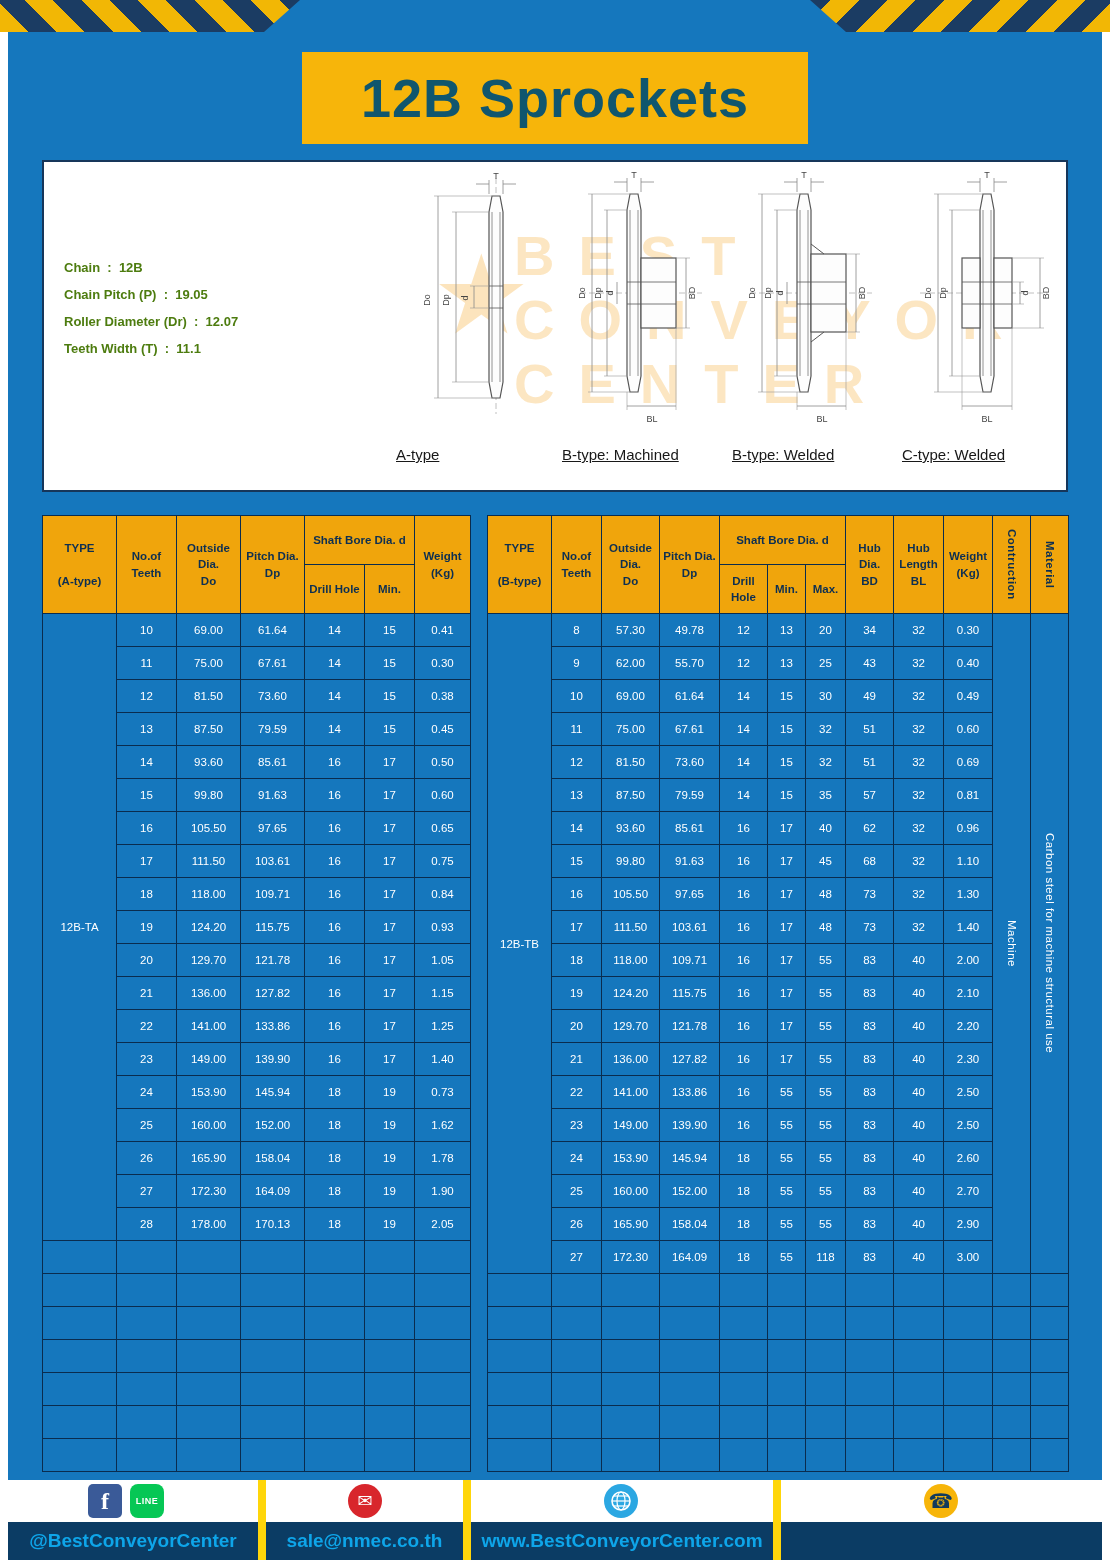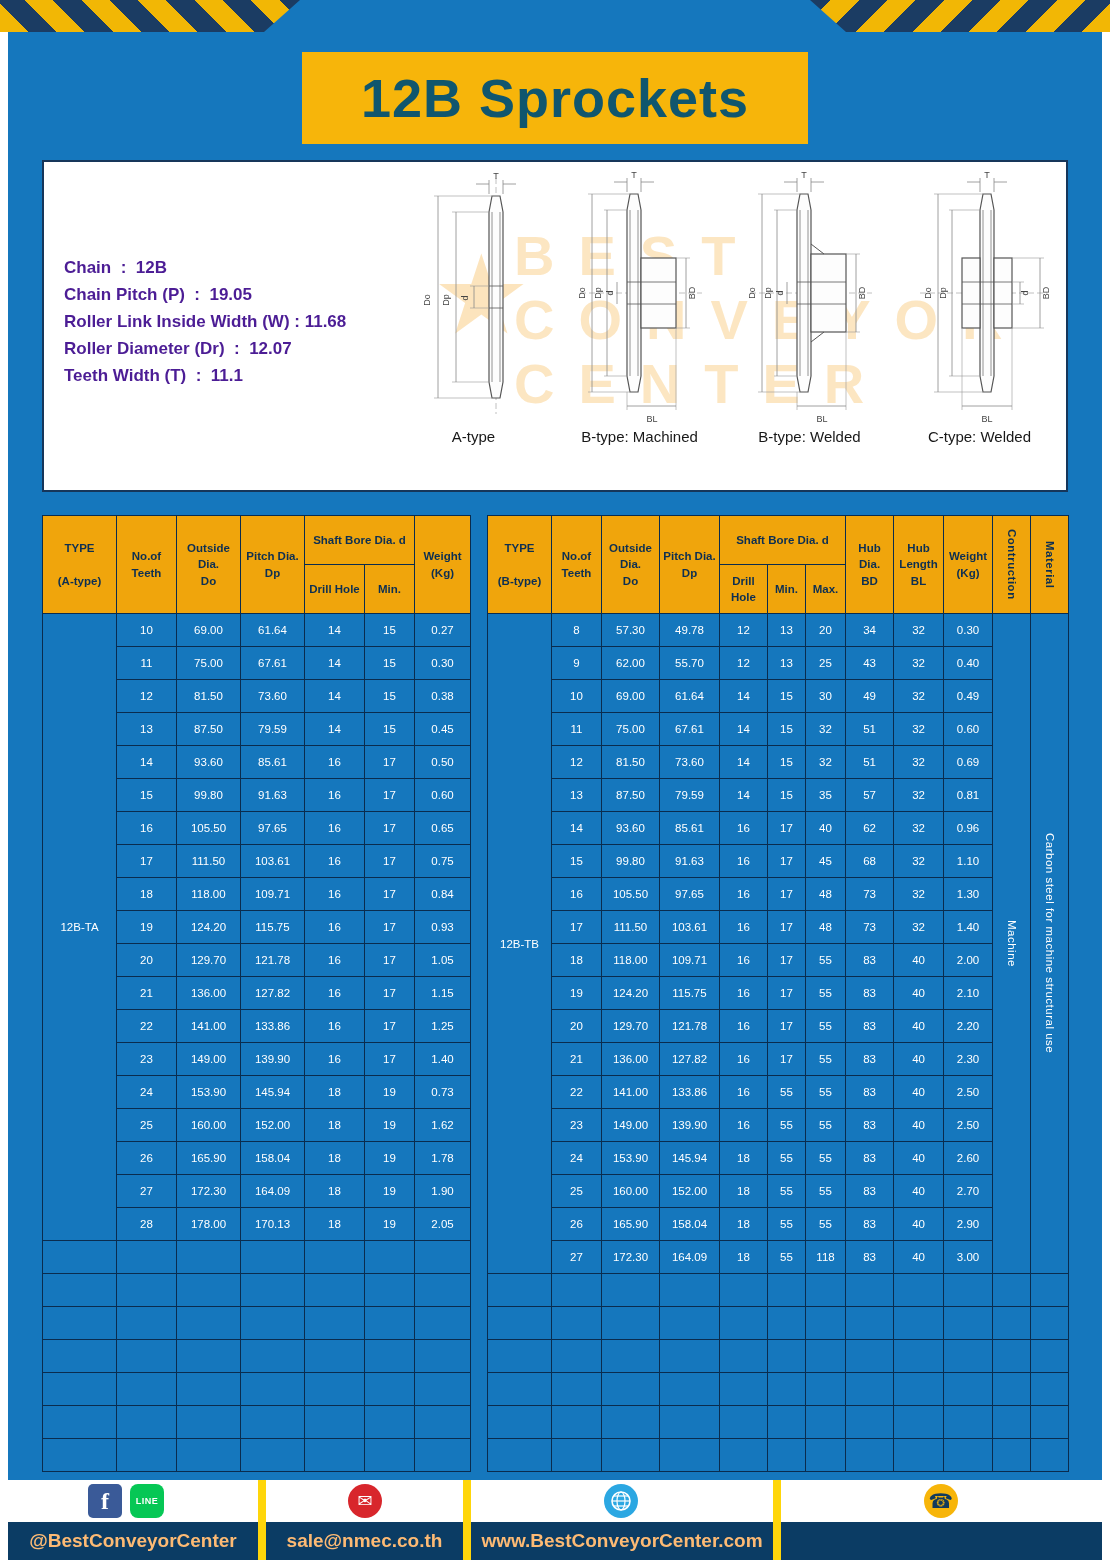--- a/index.html
+++ b/index.html
@@ -32,27 +32,27 @@
     font-size:54px; font-weight:bold; color:#10566e; letter-spacing:1px;
     z-index:4;
   }
 
   
   .spec-panel {
     position:absolute; left:42px; top:160px; width:1026px; height:332px;
     background:#ffffff; border:2px solid #16365a; z-index:3; overflow:hidden;
   }
   .spec-lines { position:absolute; left:20px; top:92px; z-index:2; }
-  .spec-line { font-size:17px; font-weight:bold; color:#4c1d95; line-height:27px; white-space:pre; }
+  .spec-line { font-size:13px; font-weight:bold; color:#4d7c0f; line-height:27px; white-space:pre; }
   .watermark { position:absolute; left:470px; top:62px; z-index:0; color:rgba(245,166,35,0.28); font-weight:bold; }
   .watermark .wline { font-size:56px; letter-spacing:24px; line-height:64px; white-space:nowrap; }
   .watermark-star { position:absolute; left:388px; top:78px; font-size:110px; color:rgba(245,166,35,0.30); z-index:0; line-height:110px; }
   .diagram { position:absolute; top:8px; width:155px; height:300px; z-index:1; }
   .diagram svg { display:block; }
-  .diagram .caption { text-align:center; font-size:15px; color:#181818; margin-top:0; }
+  .diagram .caption { font-size:15px; color:#181818; margin-top:18px;text-decoration:underline; }
   .dg-1 { left:352px; } .dg-2 { left:518px; } .dg-3 { left:688px; } .dg-4 { left:858px; }
   .dimtext { font-size:9px; fill:#444; }
 
   
   .tbl { position:absolute; top:515px; border-collapse:collapse; table-layout:fixed; background:#1577bd; z-index:3; }
   .tbl-a { left:42px; width:428px; }
   .tbl-b { left:487px; width:581px; }
   .tbl th, .tbl td { border:1px solid #0a2c4e; text-align:center; vertical-align:middle; overflow:hidden; }
   .tbl th {
     background:#f0a50c; color:#0d2f52; font-size:11.5px; font-weight:bold;
@@ -64,21 +64,21 @@
   .vert-th { writing-mode:vertical-rl; padding:4px 0; letter-spacing:0.5px; }
   .vert-td { writing-mode:vertical-rl; letter-spacing:0.5px; }
   .type-cell { font-size:12px;margin-top:24px; }
 
   
   .footer { position:absolute; left:8px; right:8px; bottom:8px; height:80px; z-index:4; }
   .footer-icons { position:absolute; top:0; left:0; right:0; height:42px; background:#ffffff; }
   .footer-text { position:absolute; bottom:0; left:0; right:0; height:38px; background:#0b3c64; }
   .fdivider { position:absolute; top:0; bottom:0; width:8px; background:#ffd60a; z-index:2; }
   .fd-1 { left:250px; } .fd-2 { left:455px; } .fd-3 { left:765px; }
-  .fseg { position:absolute; top:0; height:38px; line-height:38px; text-align:center; color:#fdba74; font-weight:bold; font-size:19px; white-space:nowrap; }
+  .fseg { position:absolute; top:0; height:38px; line-height:38px; text-align:center; color:#0ea5e9; font-weight:bold; font-size:19px; white-space:nowrap; }
   .fs-1 { left:0; width:250px; } .fs-2 { left:258px; width:197px; } .fs-3 { left:463px; width:302px; } .fs-4 { left:773px; width:321px; }
   .ficon { position:absolute; top:4px; width:34px; height:34px; display:flex; align-items:center; justify-content:center; }
   .fb-icon { left:80px; background:#3a5a98; border-radius:5px; color:#fff; font-size:24px; font-weight:bold; font-family:"Liberation Serif","DejaVu Serif",serif; }
   .line-icon { left:122px; background:#06c755; border-radius:8px; color:#fff; font-size:9px; font-weight:bold; letter-spacing:0.5px;text-align:right; }
   .mail-icon { left:340px; background:#d8262c; border-radius:50%; color:#fff; font-size:18px; }
   .globe-icon { left:596px; background:#2ba7e2; border-radius:50%; }
   .phone-icon { left:916px; background:#f7b50a; border-radius:50%; color:#123a5c; font-size:20px; }
 </style>
 </head>
 <body>
@@ -93,21 +93,20 @@
   <div class="watermark-star">★</div>
   <div class="watermark">
     <div class="wline">BEST</div>
     <div class="wline">CONVEYOR</div>
     <div class="wline">CENTER</div>
   </div>
 
   <div class="spec-lines">
     <div class="spec-line">Chain  :  12B</div>
     <div class="spec-line">Chain Pitch (P)  :  19.05</div>
-    <div class="spec-line">Roller Link Inside Width (W) : 11.68</div>
     <div class="spec-line">Roller Diameter (Dr)  :  12.07</div>
     <div class="spec-line">Teeth Width (T)  :  11.1</div>
   </div>
 
   <div class="diagram dg-1">
     <svg width="155" height="258" viewBox="0 0 155 258">
       <line x1="100" y1="8" x2="100" y2="244" stroke="#b0b0b0" stroke-width="0.8" stroke-dasharray="6 3"></line>
       <polygon points="93,42 96,26 104,26 107,42 107,212 104,228 96,228 93,212" fill="#fdfdfd" stroke="#555" stroke-width="1.2"></polygon>
       <line x1="96" y1="42" x2="96" y2="212" stroke="#777" stroke-width="0.8"></line>
       <line x1="104" y1="42" x2="104" y2="212" stroke="#777" stroke-width="0.8"></line>
@@ -280,21 +279,21 @@
     </tr>
   </thead>
   <tbody>
       <tr>
         <td class="type-cell" rowspan="19">12B-TA</td>
         <td>10</td>
         <td>69.00</td>
         <td>61.64</td>
         <td>14</td>
         <td>15</td>
-        <td>0.27</td>
+        <td>0.41</td>
       </tr>
       <tr>
         <td>11</td>
         <td>75.00</td>
         <td>67.61</td>
         <td>14</td>
         <td>15</td>
         <td>0.30</td>
       </tr>
       <tr>

